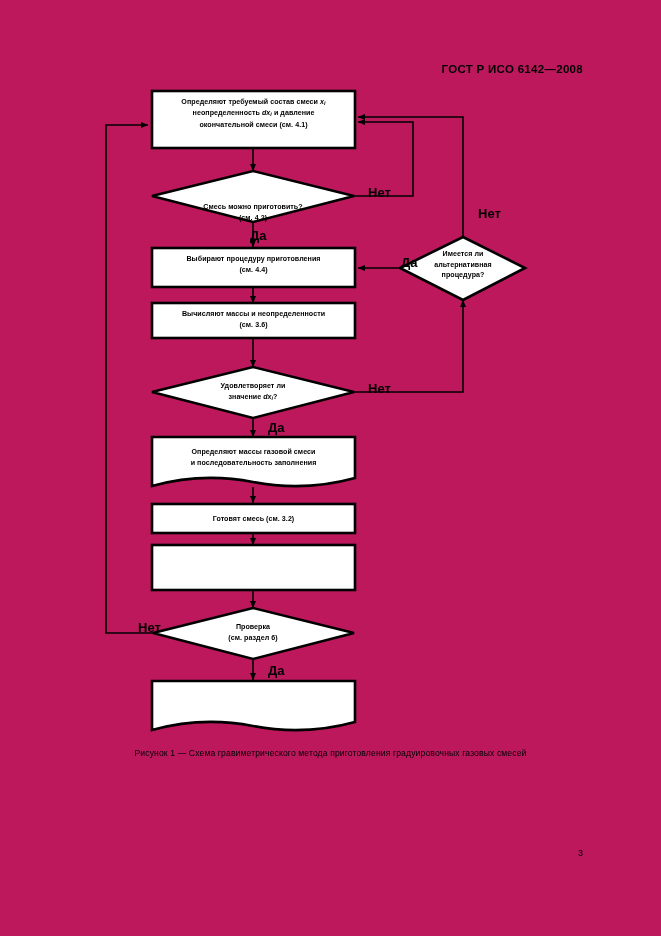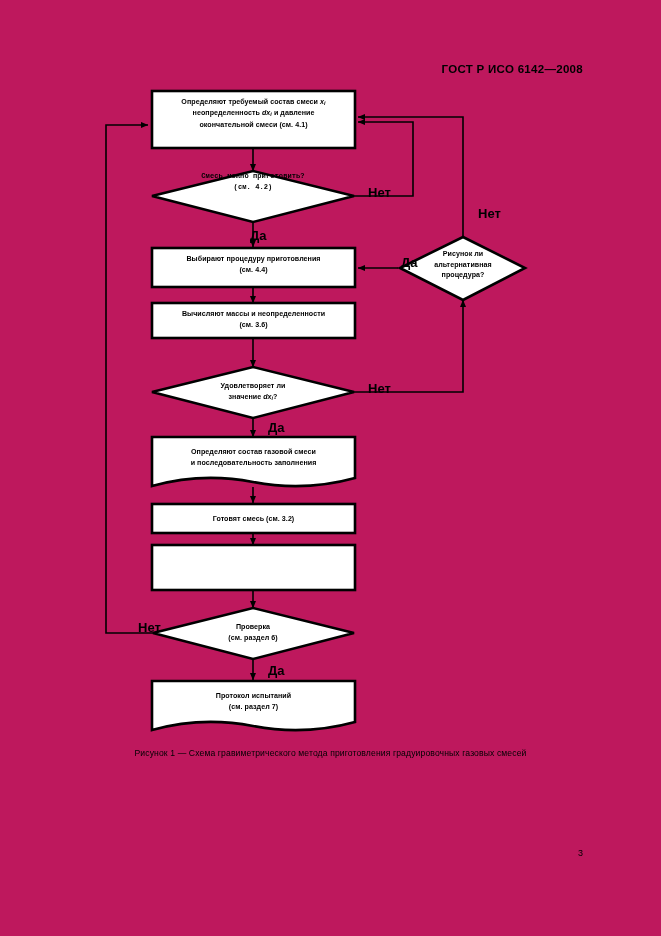--- a/index.html
+++ b/index.html
@@ -155,46 +155,44 @@
       <g stroke="#000" fill="#ffffff" stroke-width="2.6">
         <polygon points="253,171 354,196 253,222 152,196"></polygon>
         <polygon points="253,367 354,392 253,418 152,392"></polygon>
         <polygon points="253,608 354,633 253,659 153,633"></polygon>
         <polygon points="463,237 525,268 463,300 400,268"></polygon>
       </g>
     </svg>
 
     <div class="node-text" style="left:157px; top:97px; width:193px;">Определяют требуемый состав смеси <span class="ital">x</span><span class="sub">i</span><br>неопределенность <span class="ital">dx</span><span class="sub">i</span> и давление<br>окончательной смеси (см. 4.1)</div>
 
-    <div class="node-text" style="left:168px; top:171px; width:170px;font-family:Liberation Mono, monospace;">Смесь можно приготовить?
+    <div class="node-text" style="left:168px; top:202px; width:170px;">Смесь можно приготовить?
 (см. 4.2)</div>
 
-    <div class="node-text" style="left:416px; top:249px; width:94px; line-height:1.5;">Рисунок ли
+    <div class="node-text" style="left:416px; top:249px; width:94px; line-height:1.5;">Имеется ли
 альтернативная
 процедура?</div>
 
     <div class="node-text" style="left:157px; top:254px; width:193px;">Выбирают процедуру приготовления
 (см. 4.4)</div>
 
     <div class="node-text" style="left:157px; top:309px; width:193px;">Вычисляют массы и неопределенности
 (см. 3.6)</div>
 
     <div class="node-text" style="left:178px; top:381px; width:150px;">Удовлетворяет ли<br>значение <span class="ital">dx</span><span class="sub">i</span>?</div>
 
-    <div class="node-text" style="left:157px; top:447px; width:193px;">Определяют состав газовой смеси
+    <div class="node-text" style="left:157px; top:447px; width:193px;">Определяют массы газовой смеси
 и последовательность заполнения</div>
 
     <div class="node-text" style="left:157px; top:514px; width:193px;">Готовят смесь (см. 3.2)</div>
 
 
     <div class="node-text" style="left:183px; top:622px; width:140px;text-align:center;">Проверка
 (см. раздел 6)</div>
 
-    <div class="node-text" style="left:157px; top:691px; width:193px;">Протокол испытаний
-(см. раздел 7)</div>
 
     <div class="edge-label" style="left:357px; top:185px;">Нет</div>
 
     <div class="edge-label" style="left:239px; top:228px;">Да</div>
 
     <div class="edge-label" style="left:467px; top:206px;">Нет</div>
 
     <div class="edge-label" style="left:390px; top:255px;">Да</div>
 
     <div class="edge-label" style="left:357px; top:381px;">Нет</div>

